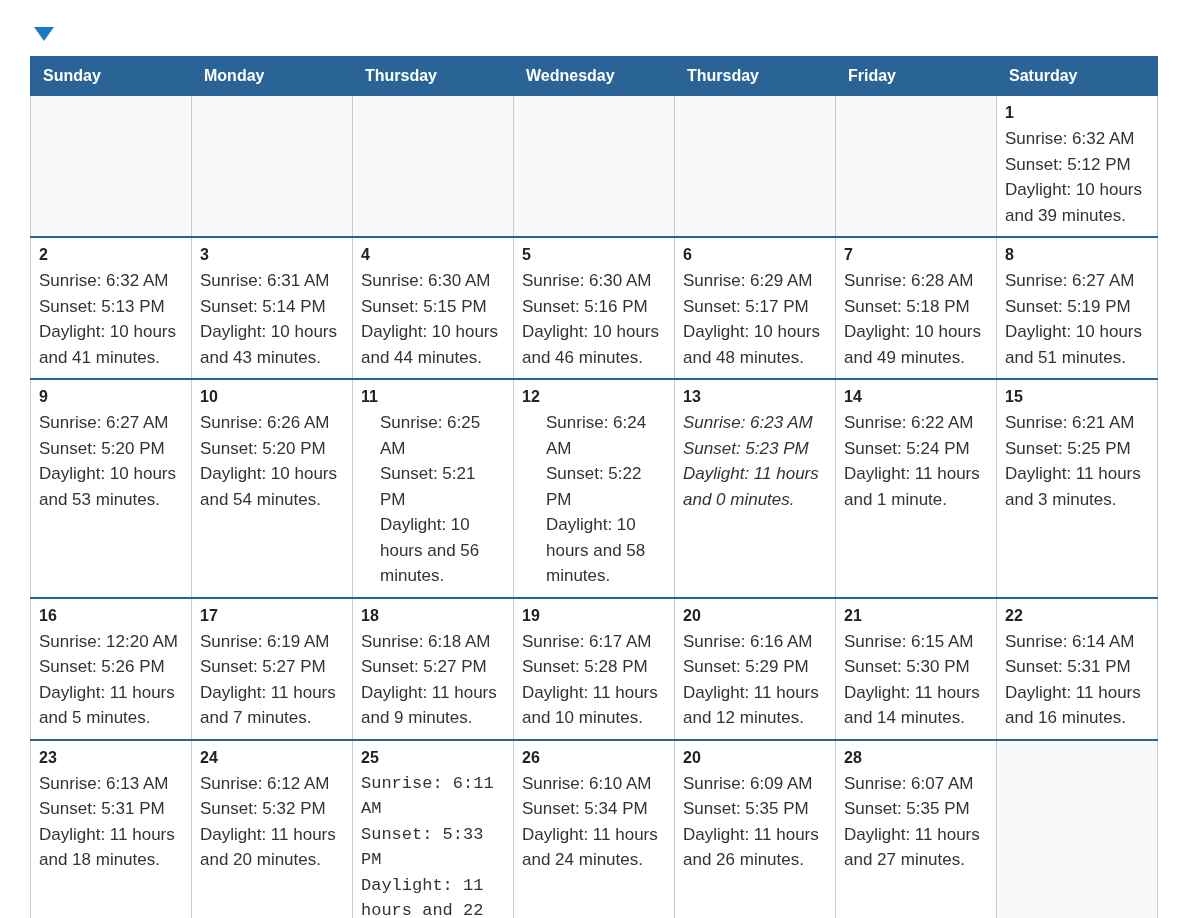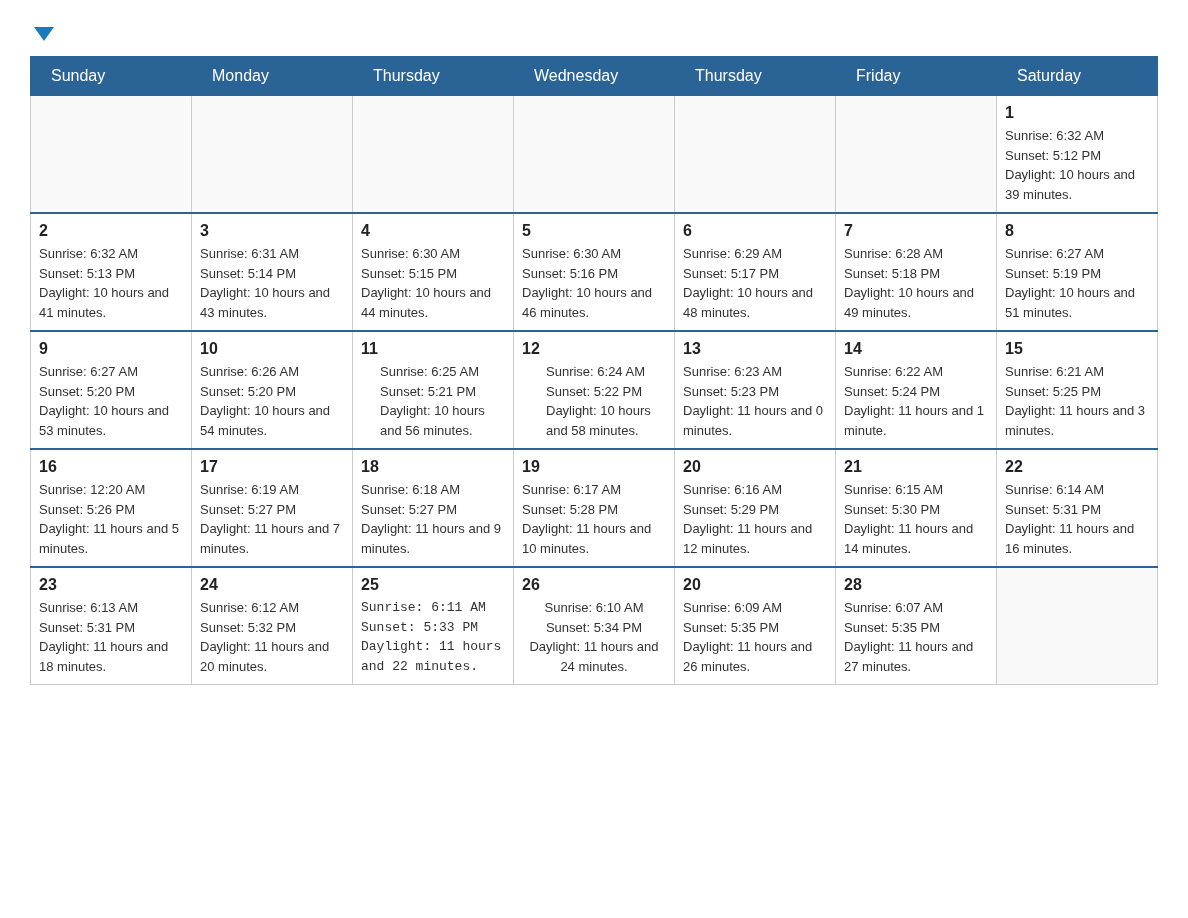--- a/index.html
+++ b/index.html
@@ -57,44 +57,44 @@
       margin-top: 4px;
     }
     .calendar-table {
       width: 100%;
       border-collapse: collapse;
       margin-top: 10px;
     }
     .calendar-table th {
       background-color: #2a6496;
       color: #fff;
-      padding: 10px 20px;
+      padding: 10px 12px;
       text-align: left;
       font-size: 16px;
-      font-weight: normal;
+      font-weight: bold;
       border: 1px solid #2a6496;
     }
     .calendar-table td {
       vertical-align: top;
       padding: 8px;
       border: 1px solid #ccc;
       width: calc(100% / 7);
       min-height: 100px;
       font-size: 13px;
       color: #333;
     }
     .day-number {
       font-size: 16px;
       font-weight: bold;
       color: #222;
       margin-bottom: 4px;
       display: block;
     }
     .day-info {
-      font-size: 13px;
+      font-size: 17px;
       color: #333;
       line-height: 1.5;
     }
     .empty-cell {
       background: #f9f9f9;
     }
     .row-divider td {
       border-top: 2px solid #2a6496;
     }
   </style>
@@ -207,21 +207,21 @@
 Daylight: 10 hours and 56 minutes.</div>
         </td>
         <td>
           <span class="day-number">12</span>
           <div class="day-info" style="white-space: pre-line; margin-left: 24px;">Sunrise: 6:24 AM
 Sunset: 5:22 PM
 Daylight: 10 hours and 58 minutes.</div>
         </td>
         <td>
           <span class="day-number">13</span>
-          <div class="day-info" style="white-space: pre-line;">Sunrise: 6:23 AM
+          <div class="day-info" style="white-space: pre-line; font-style: italic;">Sunrise: 6:23 AM
 Sunset: 5:23 PM
 Daylight: 11 hours and 0 minutes.</div>
         </td>
         <td>
           <span class="day-number">14</span>
           <div class="day-info" style="white-space: pre-line;">Sunrise: 6:22 AM
 Sunset: 5:24 PM
 Daylight: 11 hours and 1 minute.</div>
         </td>
         <td>
@@ -289,21 +289,21 @@
 Daylight: 11 hours and 20 minutes.</div>
         </td>
         <td>
           <span class="day-number">25</span>
           <div class="day-info" style="white-space: pre-line; font-family: Liberation Mono, monospace;">Sunrise: 6:11 AM
 Sunset: 5:33 PM
 Daylight: 11 hours and 22 minutes.</div>
         </td>
         <td>
           <span class="day-number">26</span>
-          <div class="day-info" style="white-space: pre-line; text-align: center;">Sunrise: 6:10 AM
+          <div class="day-info" style="white-space: pre-line;">Sunrise: 6:10 AM
 Sunset: 5:34 PM
 Daylight: 11 hours and 24 minutes.</div>
         </td>
         <td>
           <span class="day-number">20</span>
           <div class="day-info" style="white-space: pre-line;">Sunrise: 6:09 AM
 Sunset: 5:35 PM
 Daylight: 11 hours and 26 minutes.</div>
         </td>
         <td>

